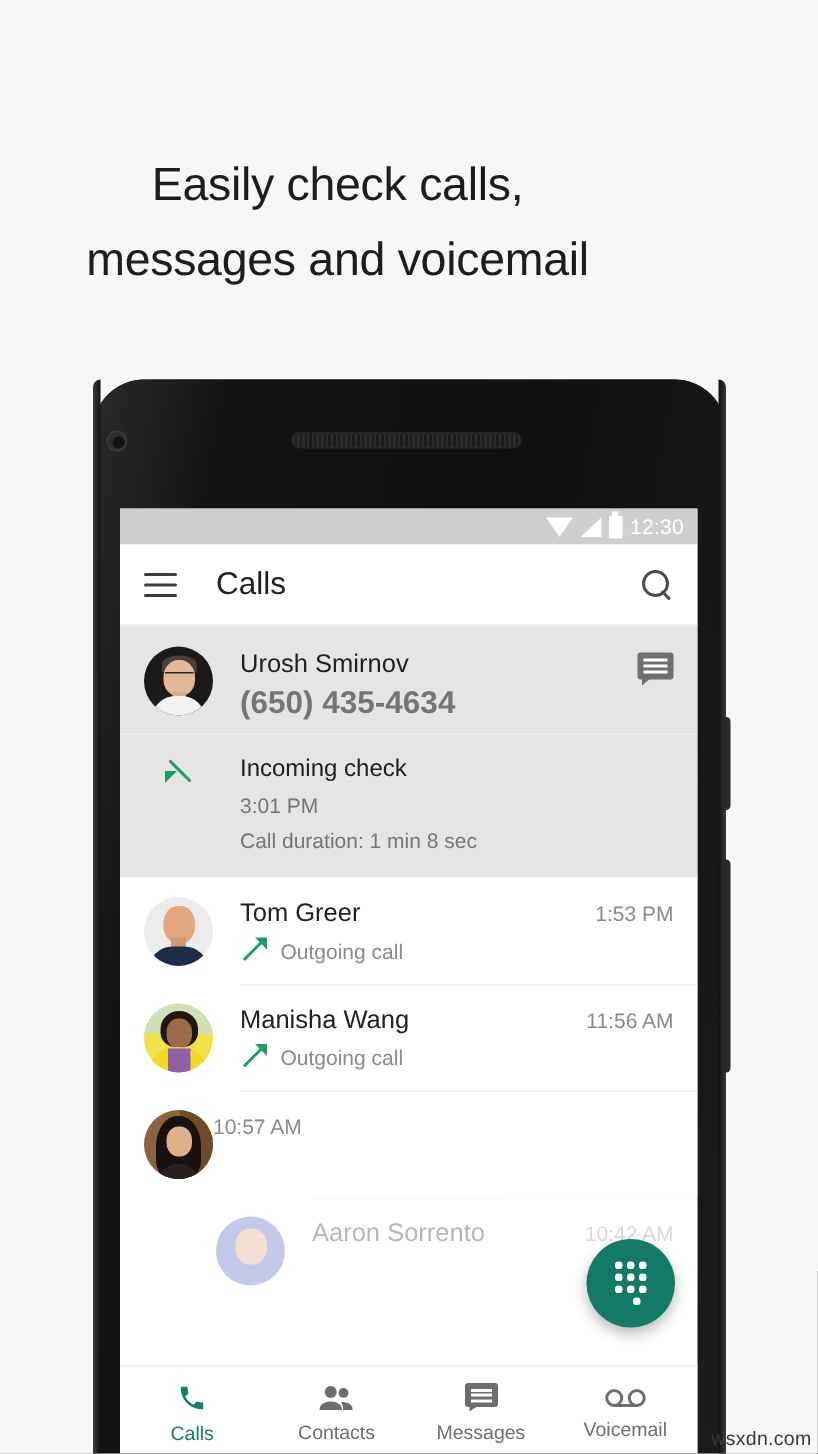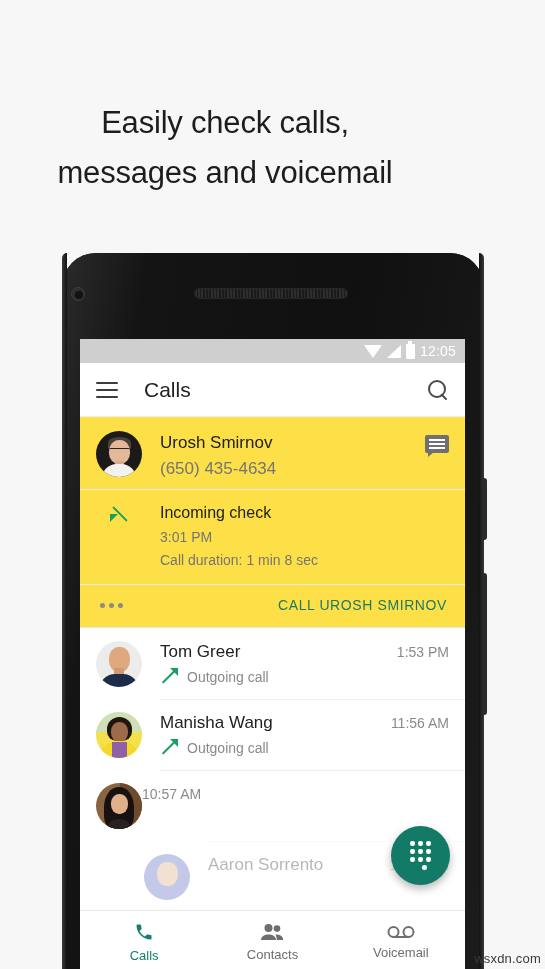--- a/index.html
+++ b/index.html
@@ -113,29 +113,29 @@
     content: ""; position: absolute; left: 1px; top: 1px;
     width: 14px; height: 14px; border: 2px solid #4a4a4a; border-radius: 50%;
   }
   .ic-search::after {
     content: ""; position: absolute; left: 14px; top: 14px;
     width: 8px; height: 2px; background: #4a4a4a;
     transform: rotate(45deg); transform-origin: left center; border-radius: 1px;
   }
 
   
-  .exp-card { background: #fde047; border-bottom: 1px solid #e6e6e6; }
+  .exp-card { background: #e5e5e5; border-bottom: 1px solid #e6e6e6; }
   .exp-head { display: flex; align-items: flex-start; padding: 14px 16px 10px 16px; }
   .avatar {
     width: 46px; height: 46px; border-radius: 50%;
     flex: 0 0 46px; overflow: hidden; position: relative; background: #ddd;
   }
   .exp-head .names { flex: 1; margin-left: 18px; padding-top: 1px; }
   .exp-name { font-size: 17px; color: #212121; line-height: 22px; }
-  .exp-phone { font-size: 17px; color: #757575; margin-top: 5px; line-height: 20px; }
+  .exp-phone { font-size: 21px; color: #757575; margin-top: 5px; line-height: 20px; font-weight: bold; }
   .ic-message {
     width: 24px; height: 21px; position: relative; margin-top: 4px; cursor: pointer;
   }
   .ic-message .body {
     position: absolute; left: 0; top: 0; width: 24px; height: 18px;
     background: #707070; border-radius: 2px;
   }
   .ic-message .tail {
     position: absolute; left: 3px; top: 17px;
     width: 0; height: 0;
@@ -310,21 +310,21 @@
   <div class="speaker"></div>
   <div class="btn-power"></div>
   <div class="btn-volume"></div>
 
   <div class="screen">
 
     <div class="statusbar">
       <div class="ic-wifi"></div>
       <div class="ic-signal"></div>
       <div class="ic-battery"></div>
-      <div class="sb-time">12:05</div>
+      <div class="sb-time">12:30</div>
     </div>
 
     <div class="appbar">
       <div class="hamburger">
         <i></i>
           <i></i>
           <i></i>
       </div>
       <div class="appbar-title">Calls</div>
       <div class="ic-search"></div>
@@ -359,28 +359,20 @@
               <div class="head"></div>
           </div>
         </div>
         <div class="dtext">
           <div class="d-title">Incoming check</div>
           <div class="d-time">3:01 PM</div>
           <div class="d-dur">Call duration: 1 min 8 sec</div>
         </div>
       </div>
 
-      <div class="exp-actions">
-        <div class="ic-overflow">
-          <i></i>
-            <i></i>
-            <i></i>
-        </div>
-        <div class="call-action">CALL UROSH SMIRNOV</div>
-      </div>
     </div>
 
     <div class="row">
       <div class="avatar av-tom">
         <div class="face"></div>
           <div class="neck"></div>
           <div class="shirt"></div>
       </div>
       <div class="rtext">
         <div class="r-name">Tom Greer</div>
@@ -465,20 +457,30 @@
           <svg width="24" height="18" viewBox="0 0 24 18">
               <circle cx="8.5" cy="5" r="4" fill="#6e6e6e"></circle>
               <circle cx="17" cy="5.6" r="3.3" fill="#6e6e6e"></circle>
               <path d="M1 17c0-3.6 3.4-5.6 7.5-5.6S16 13.4 16 17z" fill="#6e6e6e"></path>
               <path d="M15.5 11.6c3.6 0 7.5 1.4 7.5 4.4v1h-6.2c0-2-.7-3.8-1.3-5.4z" fill="#6e6e6e"></path>
             </svg>
         </div>
         <div class="navlabel">Contacts</div>
       </div>
       <div class="navitem">
+        <div class="ic-msg2">
+          <div class="b"></div>
+            <div class="t"></div>
+          <span class="s1"></span>
+            <span class="s2"></span>
+            <span class="s3"></span>
+        </div>
+        <div class="navlabel">Messages</div>
+      </div>
+      <div class="navitem">
         <div class="ic-vm">
           <svg width="28" height="15" viewBox="0 0 28 15">
               <circle cx="6.5" cy="8" r="5" fill="none" stroke="#6e6e6e" stroke-width="2"></circle>
               <circle cx="21.5" cy="8" r="5" fill="none" stroke="#6e6e6e" stroke-width="2"></circle>
               <rect x="6.5" y="12" width="15" height="2" fill="#6e6e6e"></rect>
             </svg>
         </div>
         <div class="navlabel">Voicemail</div>
       </div>
     </div>

